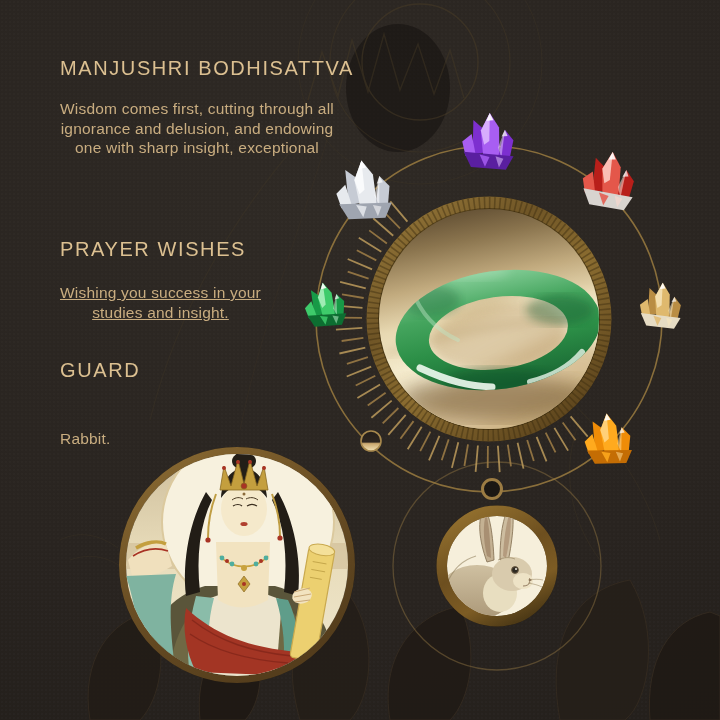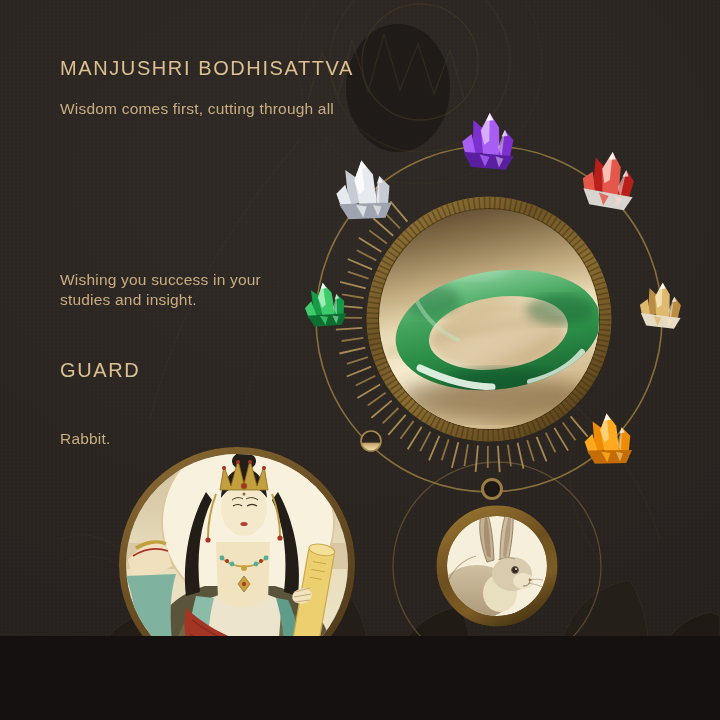--- a/index.html
+++ b/index.html
@@ -1,31 +1,31 @@
 <!DOCTYPE html>
 <html><head>
 <meta charset="utf-8">
 <style>
   html,body{margin:0;padding:0;background:#141110;}
   .canvas{
-    position:relative;width:720px;height:636px;overflow:hidden;
+    position:relative;width:720px;height:720px;overflow:hidden;
     font-family:"Liberation Sans",sans-serif;
     background:
       radial-gradient(rgba(255,255,255,0.015) 1px, transparent 1.2px),
       radial-gradient(1100px 900px at 44% 28%, #2f2a25 0%, #292420 45%, #221e1a 74%, #1c1815 100%);
     background-size:4px 4px,100% 100%;
   }
   .art{position:absolute;left:0;top:0;width:720px;height:720px;display:block;}
   .txt{position:absolute;left:60px;color:#c9ad80;}
   .heading{font-size:20px;letter-spacing:1.6px;color:#dcc091;font-weight:400;}
-  .body{font-size:15.5px;line-height:19.5px;letter-spacing:.2px;}
+  .body{font-size:15.5px;line-height:19.5px;letter-spacing:.2px;text-align:center;}
   #t-main{top:57px;}
   #t-intro{top:99px;}
   #t-prayer{top:238px;}
-  #t-prayer-body{top:270px;}
+  #t-prayer-body{top:283px;text-decoration:underline;}
   #t-zodiac{top:359px;line-height:23px;}
   #t-rabbit{top:429px;}
 </style>
 </head>
 <body>
 
 <div class="canvas">
 
 <svg class="art" viewBox="0 0 720 720">
   <defs>
@@ -312,21 +312,24 @@
       <path d="M530,582 C529,585 526,586 523,586" stroke="#8a7156" stroke-width="0.9" fill="none"></path>
       <path d="M528,580 C534,579 539,579 543,580 M528,583 C534,584 538,585 542,587" stroke="#9c8a66" stroke-width="0.7" fill="none" opacity="0.8"></path>
       <path d="M498,560 C504,557 510,557 515,559" stroke="#93825f" stroke-width="1" fill="none" opacity="0.6"></path>
     </g>
   </g>
 </svg>
 
 <div class="txt heading" id="t-main">MANJUSHRI BODHISATTVA</div>
 <div class="txt body" id="t-intro">
   <div>Wisdom comes first, cutting through all</div>
+  <div>ignorance and delusion, and endowing</div>
+  <div>one with sharp insight, exceptional</div>
 </div>
+<div class="txt heading" id="t-prayer">PRAYER WISHES</div>
 <div class="txt body" id="t-prayer-body">
   <div>Wishing you success in your</div>
   <div>studies and insight.</div>
 </div>
 <div class="txt heading" id="t-zodiac">
   <div>GUARD</div>
 </div>
 <div class="txt body" id="t-rabbit">Rabbit.</div>
 
 </div>

